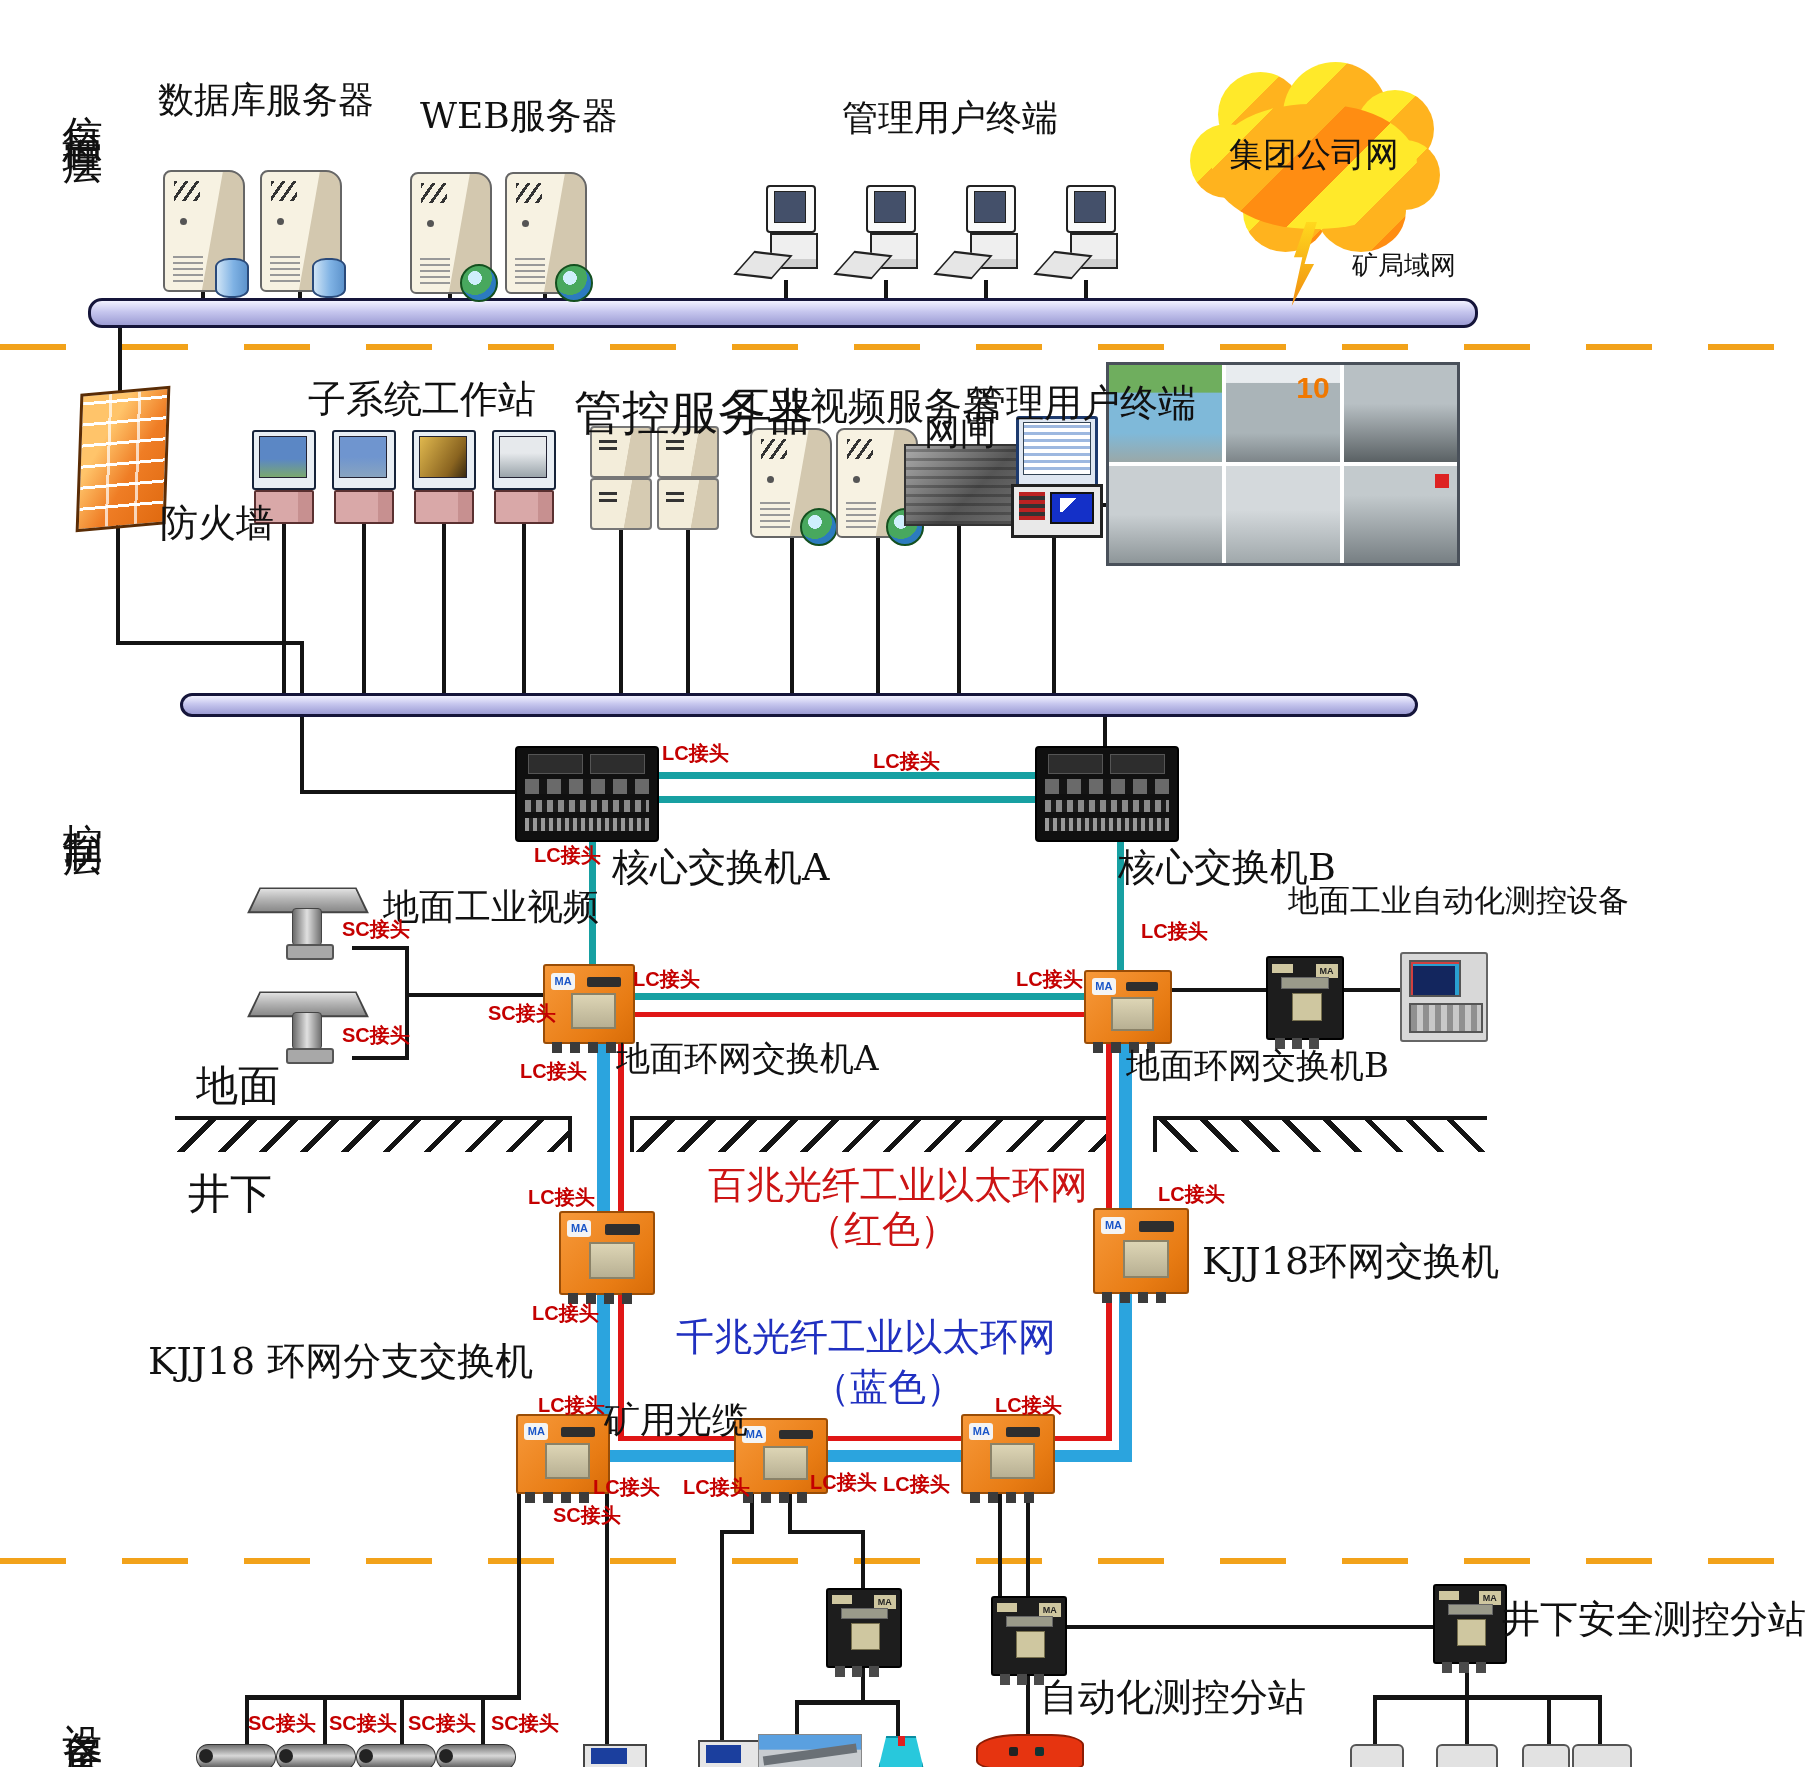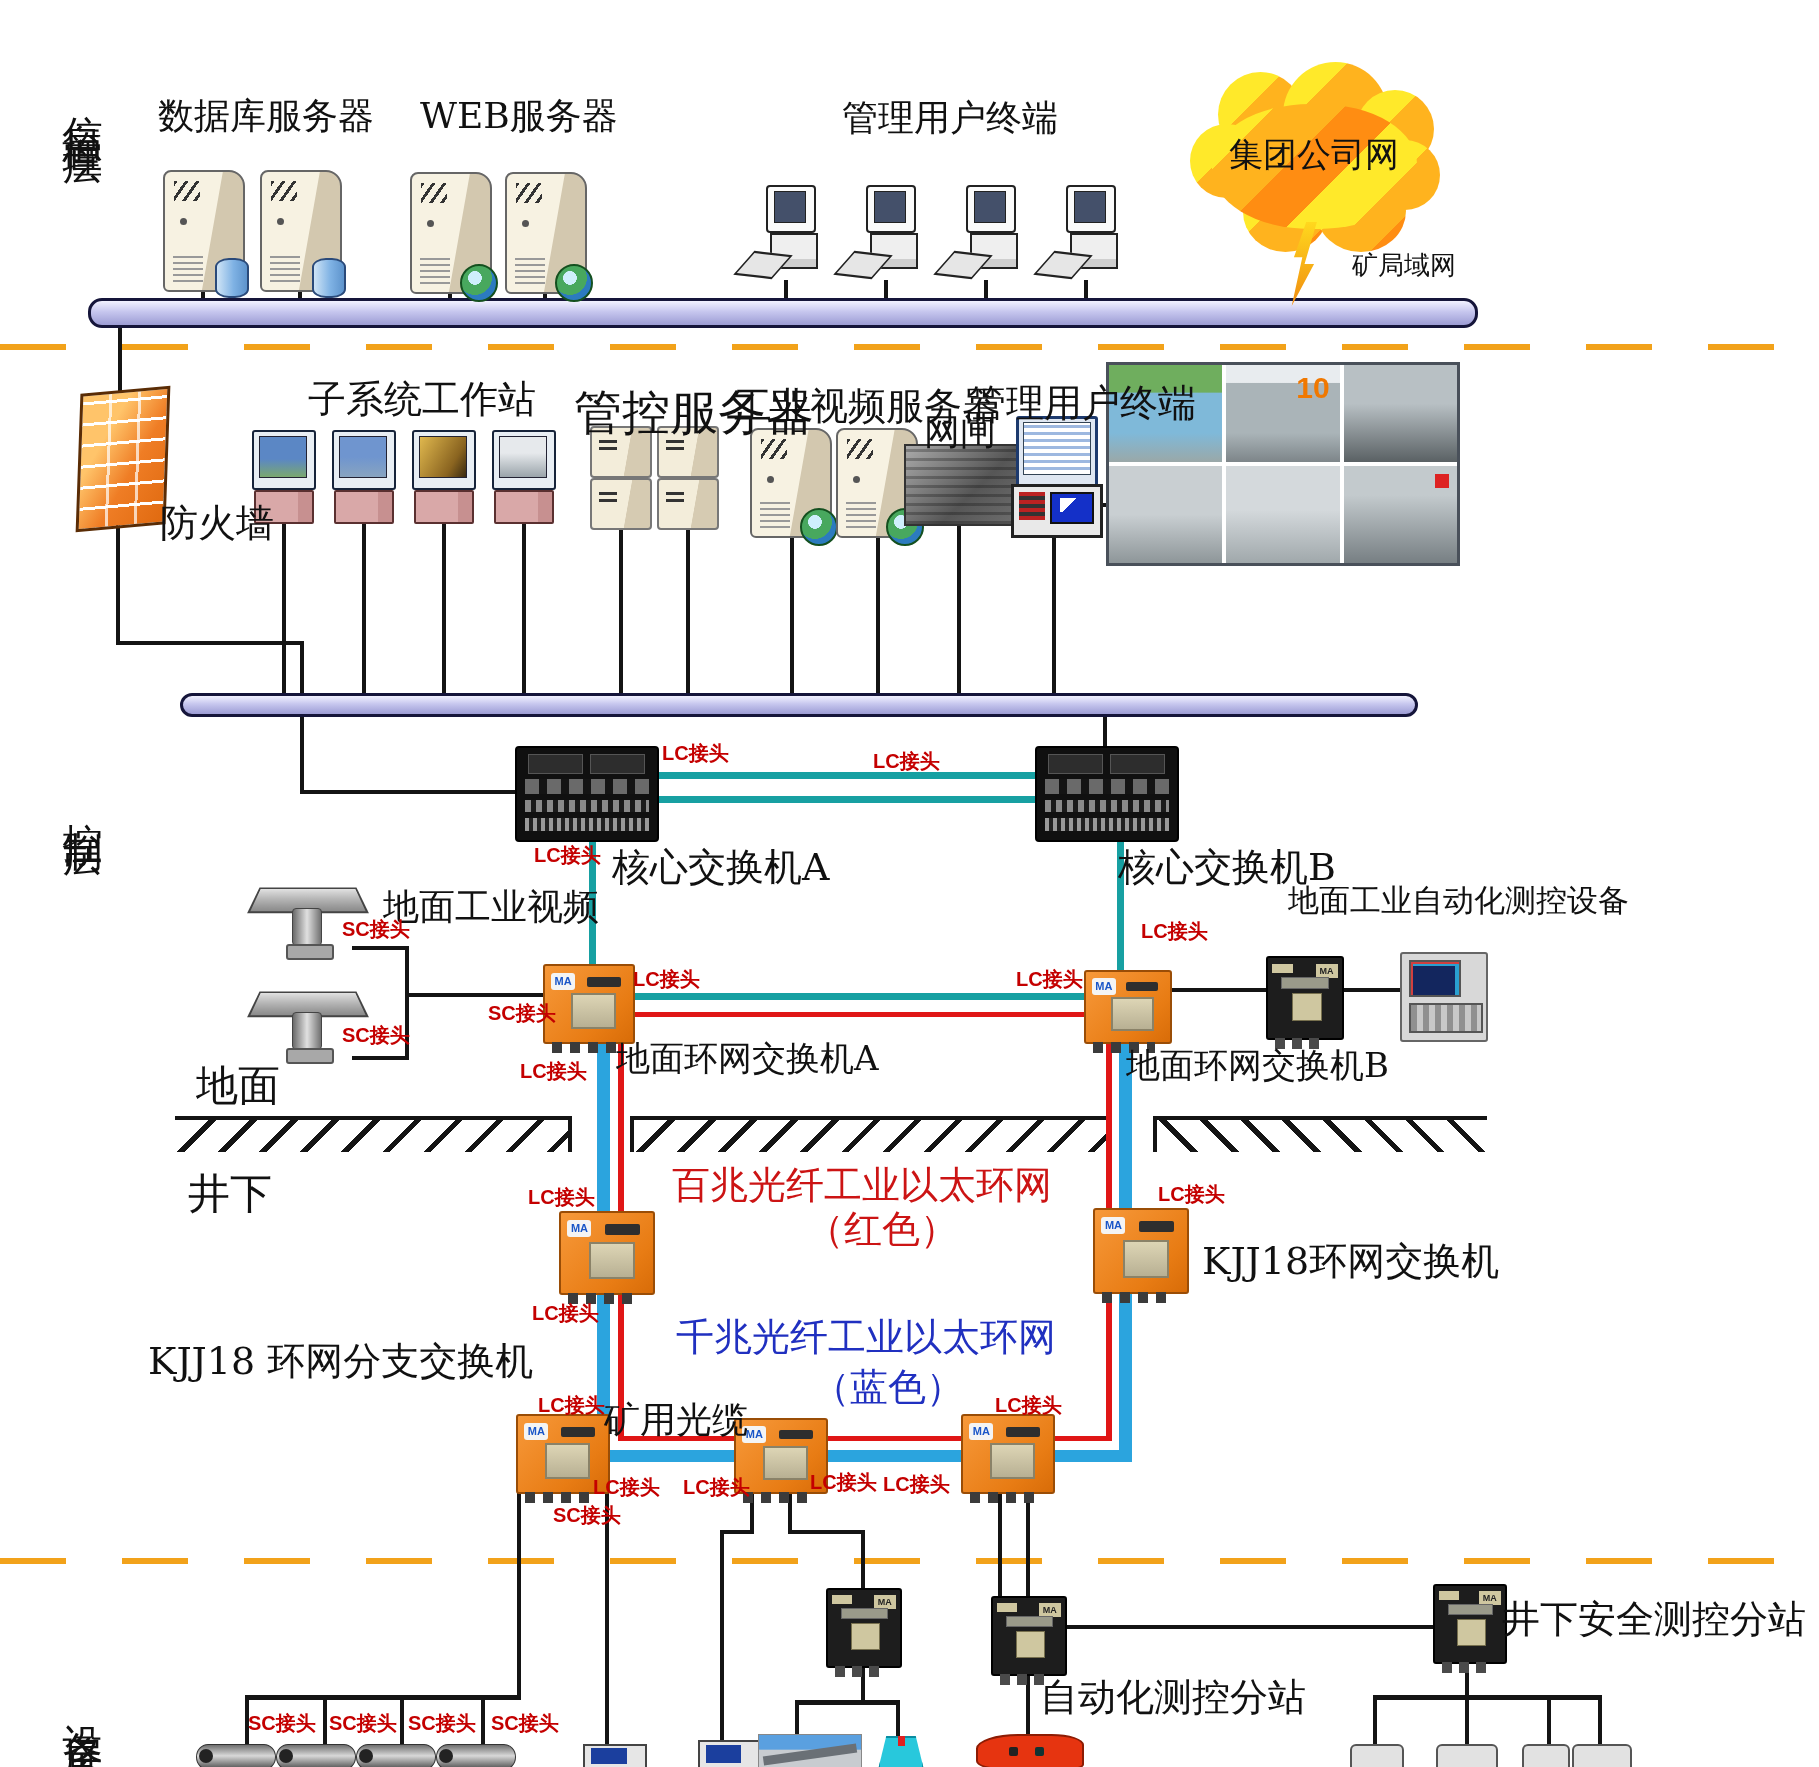--- a/index.html
+++ b/index.html
@@ -156,21 +156,21 @@
   .bolt{position:absolute;z-index:4;background:linear-gradient(#ffd81e,#f08c10);
      clip-path:polygon(58% 0,14% 42%,44% 42%,6% 100%,86% 50%,52% 50%,96% 0)}
 </style>
 </head>
 <body>
 
 <div class="vt" style="left:56px;top:84px">信息管理层</div>
 <div class="vt" style="left:56px;top:792px">控制层</div>
 <div class="vt" style="left:56px;top:1692px">设备层</div>
 
-<div class="lk" style="left:158px;top:92px">数据库服务器</div>
+<div class="lk" style="left:158px;top:76px">数据库服务器</div>
 <div class="lk" style="left:420px;top:92px">WEB服务器</div>
 <div class="lk" style="left:842px;top:94px">管理用户终端</div>
 <div class="lk" style="left:1352px;top:248px;font-size:26px">矿局域网</div>
 
 <div class="tower" style="left:163px;top:170px">
     <i class="sl abs"></i>
     <i class="dt abs"></i>
     <i class="vn abs"></i>
     <i class="db abs"></i>
   </div>
@@ -429,21 +429,21 @@
 <div class="lk" style="left:188px;top:1166px;font-size:42px">井下</div>
 <div class="hat" style="left:175px;top:1116px;width:393px;border-right:4px solid #141414"></div>
 <div class="hat" style="left:630px;top:1116px;width:473px;border-left:4px solid #141414"></div>
 <div class="hat bk" style="left:1153px;top:1116px;width:330px;border-left:4px solid #141414"></div>
 
 <i class="vl b" style="left:597px;top:1040px;height:422px"></i>
 <i class="vl r" style="left:618px;top:1040px;height:400px"></i>
 <i class="vl r" style="left:1106px;top:1040px;height:400px"></i>
 <i class="vl b" style="left:1119px;top:1040px;height:422px"></i>
 
-<div class="lk red-t" style="left:672px;top:1160px;font-size:38px">百兆光纤工业以太环网</div>
+<div class="lk red-t" style="left:708px;top:1160px;font-size:38px">百兆光纤工业以太环网</div>
 <div class="lk red-t" style="left:806px;top:1204px;font-size:38px">（红色）</div>
 <div class="lk blue-t" style="left:676px;top:1312px;font-size:38px">千兆光纤工业以太环网</div>
 <div class="lk blue-t" style="left:812px;top:1362px;font-size:38px">（蓝色）</div>
 
 <div class="lr" style="left:528px;top:1184px">LC接头</div>
 <div class="osw" style="left:559px;top:1211px;width:92px;height:80px">
   <span class="ma">MA</span>
     <i class="slot abs"></i>
     <i class="panel abs"></i>
     <i class="studs abs"></i>

